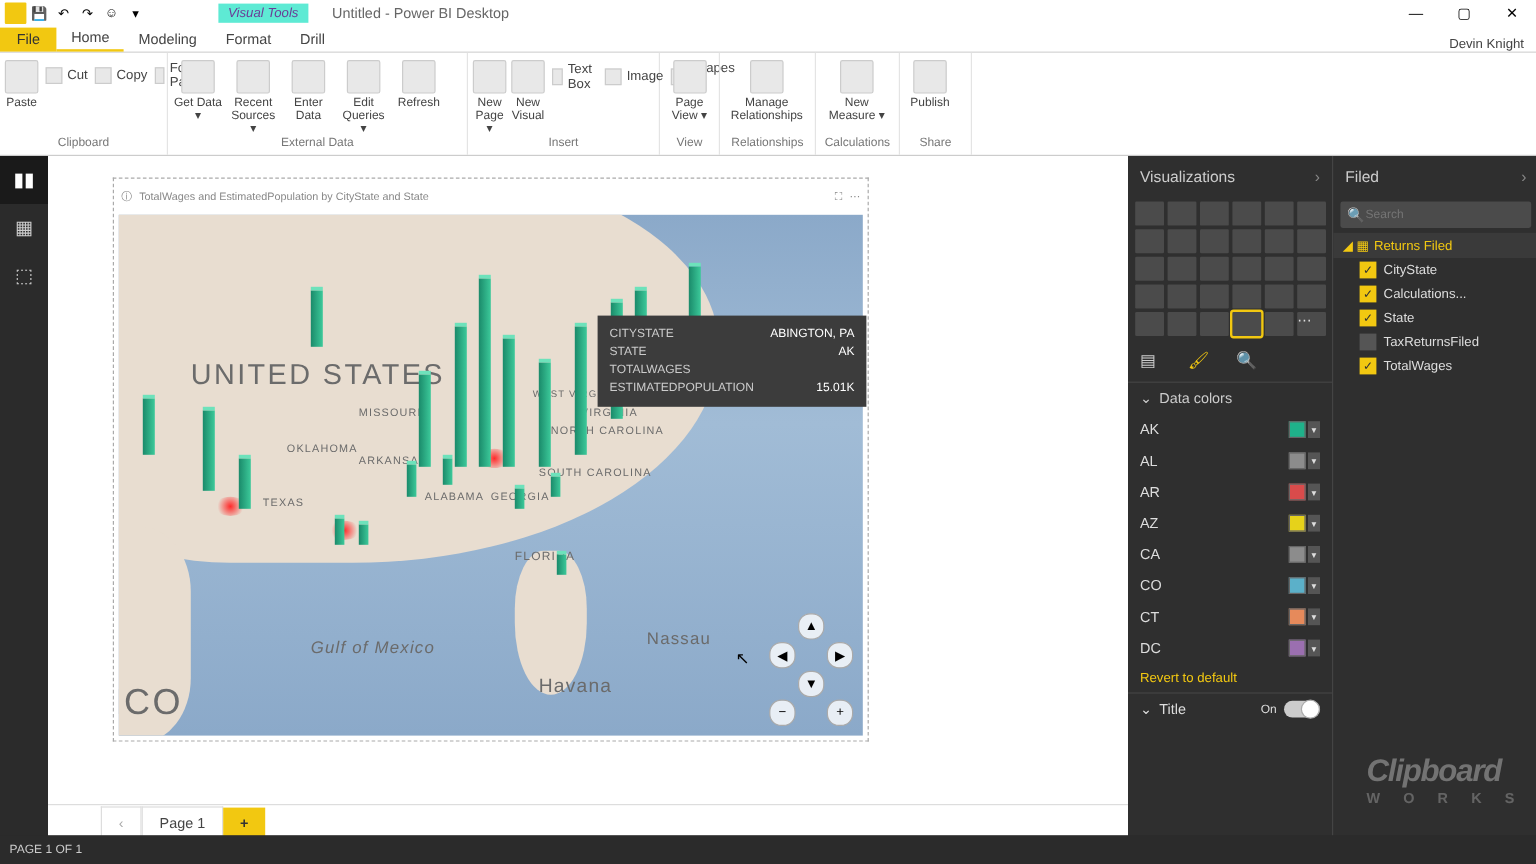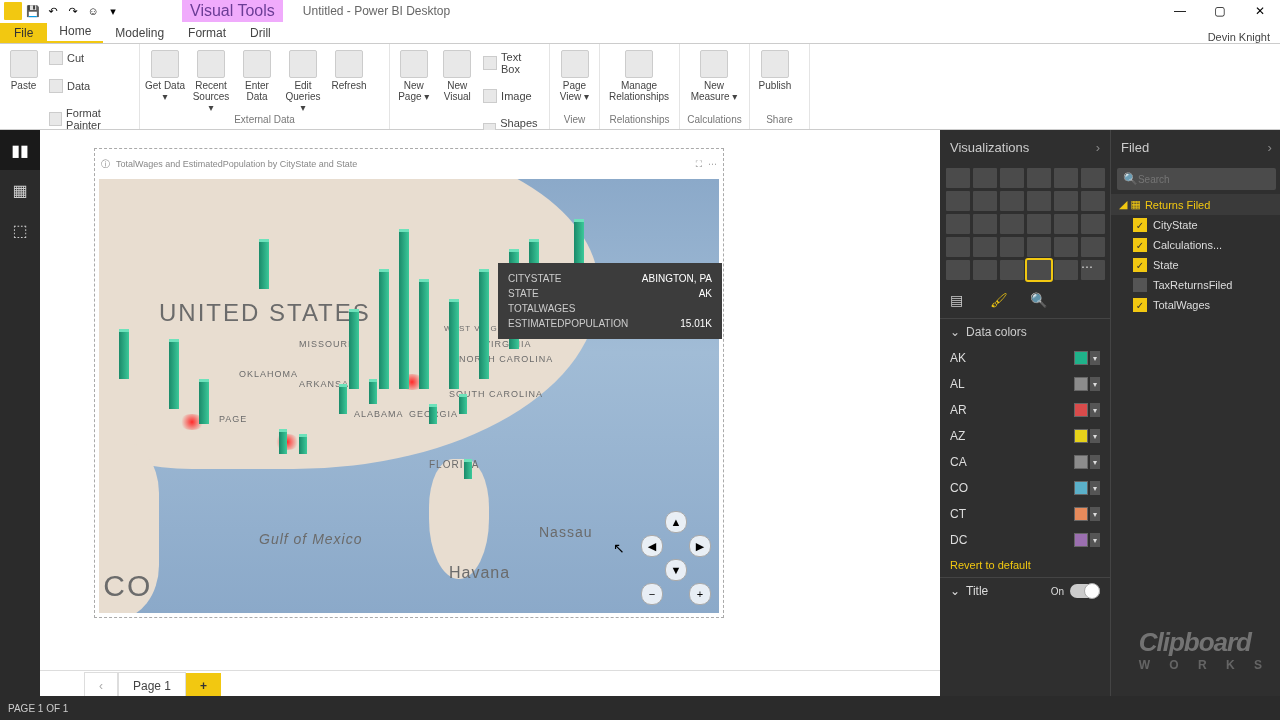--- a/index.html
+++ b/index.html
@@ -3,42 +3,42 @@
 <meta charset="utf-8">
 <style>
 * { margin: 0; padding: 0; box-sizing: border-box; font-family: "Segoe UI", sans-serif; }
 body { width: 1280px; height: 720px; overflow: hidden; background: #fff; position: relative; }
 
 
 .titlebar { height: 22px; background: #fff; display: flex; align-items: center; font-size: 11px; }
 .titlebar .qat { display: flex; align-items: center; gap: 2px; padding-left: 4px; }
 .titlebar .qat span { width: 18px; height: 18px; display: inline-flex; align-items: center; justify-content: center; cursor: pointer; }
 .pbi-icon { width: 14px; height: 14px; background: #f2c811; border-radius: 1px; }
-.vistools { background: #f0abfc; color: #6b3c96; padding: 2px 8px; font-size: 16px; margin-left: 60px; }
+.vistools { background: #5eead4; color: #6b3c96; padding: 2px 8px; font-size: 11px; margin-left: 60px; font-style: italic; }
 .title-text { margin-left: 20px; color: #666; font-size: 12px; }
 .winctrls { margin-left: auto; display: flex; }
 .winctrls span { width: 40px; height: 22px; display: inline-flex; align-items: center; justify-content: center; font-size: 12px; cursor: pointer; }
 
 
 .tabrow { height: 22px; display: flex; align-items: flex-end; border-bottom: 1px solid #ccc; font-size: 12px; }
 .filetab { background: #f2c811; color: #333; padding: 3px 14px; font-size: 12px; }
 .tabrow .tab { padding: 3px 12px; color: #444; cursor: pointer; }
 .tabrow .tab.active { border-bottom: 2px solid #f2c811; }
 .username { margin-left: auto; padding-right: 10px; font-size: 11px; color: #444; }
 
 
 .ribbon { height: 86px; display: flex; border-bottom: 1px solid #ccc; background: #fff; font-size: 11px; color: #444; }
 .rgroup { border-right: 1px solid #e4e4e4; padding: 2px 4px; display: flex; flex-direction: column; }
 .rgroup .rbody { flex: 1; display: flex; align-items: flex-start; gap: 4px; padding-top: 4px; }
 .rgroup .rlabel { text-align: center; color: #777; font-size: 10px; padding-bottom: 2px; }
 .rbtn-lg { width: 42px; display: flex; flex-direction: column; align-items: center; gap: 2px; cursor: pointer; font-size: 10px; text-align: center; line-height: 1.1; }
 .rbtn-lg .ricon { width: 28px; height: 28px; background: #e8e8e8; border: 1px solid #ccc; border-radius: 2px; }
 .rbtn-sm { display: flex; align-items: center; gap: 4px; font-size: 11px; cursor: pointer; padding: 1px 2px; }
 .rbtn-sm .ricon-s { width: 14px; height: 14px; background: #e8e8e8; border: 1px solid #ccc; }
-.rcol { display: flex; flex-direction: column; gap: 12px; }
+.rcol { display: flex; gap: 2px; }
 
 
 .main { position: absolute; top: 130px; bottom: 20px; left: 0; right: 0; display: flex; }
 .leftstrip { width: 40px; background: #2b2b2b; display: flex; flex-direction: column; }
 .leftstrip div { width: 40px; height: 40px; display: flex; align-items: center; justify-content: center; color: #ccc; cursor: pointer; font-size: 16px; }
 .leftstrip div.active { background: #1a1a1a; color: #fff; }
 
 .canvas-wrap { flex: 1; background: #fff; position: relative; display: flex; flex-direction: column; }
 .canvas { flex: 1; position: relative; overflow: hidden; }
 .visual-frame { position: absolute; left: 54px; top: 18px; width: 630px; height: 470px; border: 1px dashed #aaa; }
@@ -138,21 +138,21 @@
           <div class="ricon"></div>
           <span>Paste</span>
         </div>
       <div class="rcol">
         <div class="rbtn-sm">
             <span class="ricon-s"></span>
             <span>Cut</span>
           </div>
         <div class="rbtn-sm">
             <span class="ricon-s"></span>
-            <span>Data</span>
+            <span>Copy</span>
           </div>
         <div class="rbtn-sm">
             <span class="ricon-s"></span>
             <span>Format Painter</span>
           </div>
       </div>
     </div>
     <div class="rlabel">Clipboard</div>
   </div>
   <div class="rgroup" style="width:250px">
@@ -274,21 +274,21 @@
           <div class="maplabel" style="left:440px; top:345px; font-size:14px;">Nassau</div>
           <div class="maplabel" style="left:350px; top:385px; font-size:16px;">Havana</div>
           <div class="maplabel" style="left:330px; top:280px; font-size:10px;">FLORIDA</div>
           <div class="maplabel" style="left:350px; top:210px; font-size:9px;">SOUTH CAROLINA</div>
           <div class="maplabel" style="left:360px; top:175px; font-size:9px;">NORTH CAROLINA</div>
           <div class="maplabel" style="left:310px; top:230px; font-size:9px;">GEORGIA</div>
           <div class="maplabel" style="left:255px; top:230px; font-size:9px;">ALABAMA</div>
           <div class="maplabel" style="left:200px; top:200px; font-size:9px;">ARKANSAS</div>
           <div class="maplabel" style="left:140px; top:190px; font-size:9px;">OKLAHOMA</div>
           <div class="maplabel" style="left:200px; top:160px; font-size:9px;">MISSOURI</div>
-          <div class="maplabel" style="left:120px; top:235px; font-size:9px;">PAGE</div>
+          <div class="maplabel" style="left:120px; top:235px; font-size:9px;">TEXAS</div>
           <div class="maplabel" style="left:385px; top:160px; font-size:9px;">VIRGINIA</div>
           <div class="maplabel" style="left:345px; top:145px; font-size:8px;">WEST VIRGINIA</div>
 
           <div class="hotspot" style="left:80px; top:235px;"></div>
           <div class="hotspot" style="left:300px; top:195px;"></div>
           <div class="hotspot" style="left:420px; top:135px;"></div>
           <div class="hotspot" style="left:175px; top:255px;"></div>
 
           <div class="bar3d" style="left:300px; top:50px; height:160px;"></div>
           <div class="bar3d" style="left:280px; top:90px; height:120px;"></div>

